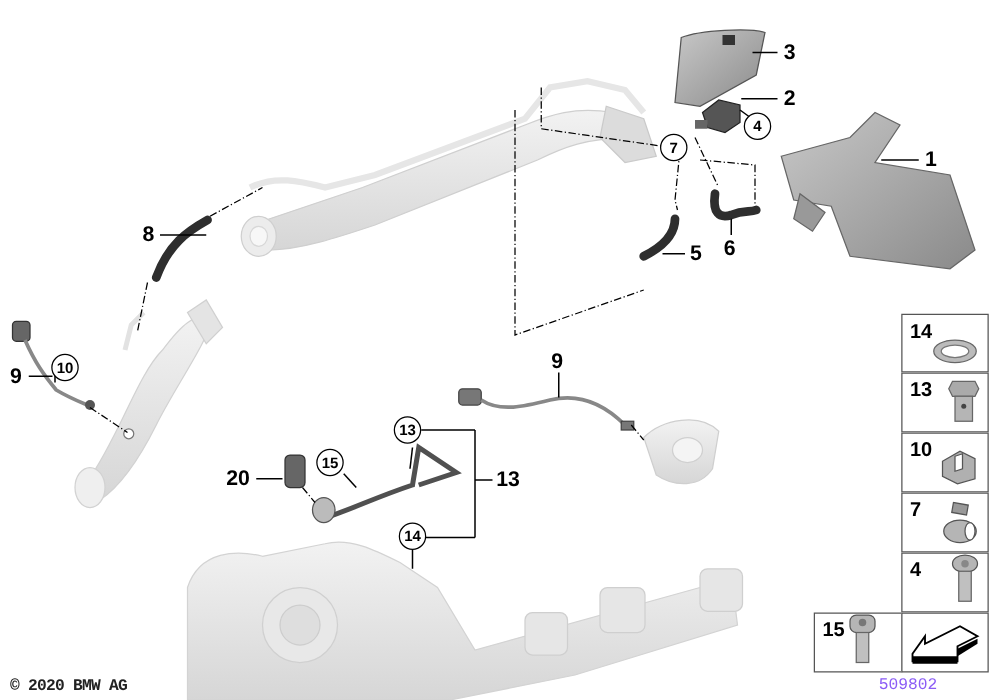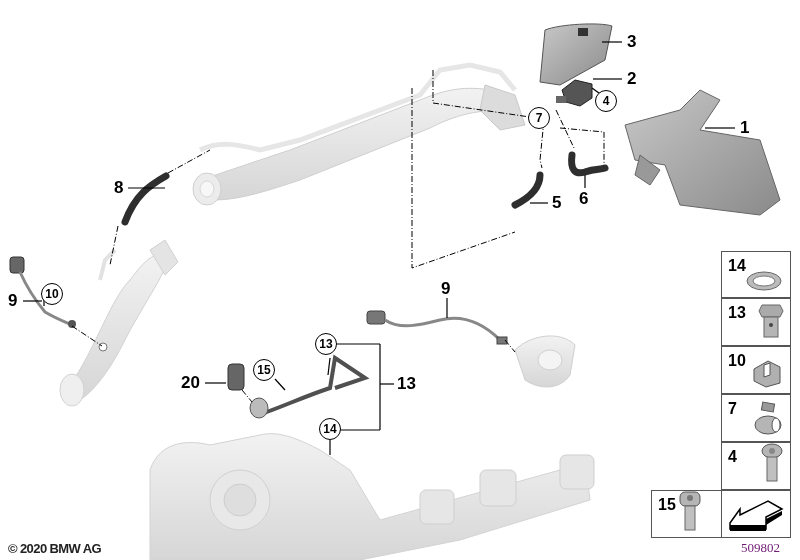--- a/index.html
+++ b/index.html
@@ -10,23 +10,23 @@
              line-height: 1; font-family: "Liberation Sans", sans-serif; }
   .circled { position: absolute; width: 22px; height: 22px; border: 1.6px solid #000;
              border-radius: 50%; background: #fff; font-weight: bold; font-size: 12px;
              display: flex; align-items: center; justify-content: center; box-sizing: border-box;
              font-family: "Liberation Sans", sans-serif; }
   .legend-cell { position: absolute; border: 1px solid #555; background: #fff; box-sizing: border-box; }
   .legend-num { position: absolute; left: 6px; top: 5px; font-weight: bold; font-size: 16px;
                 font-family: "Liberation Sans", sans-serif; }
   .legend-icon { position: absolute; right: 6px; bottom: 4px; }
   .copyright { position: absolute; left: 8px; top: 541px; font-size: 13px; font-weight: bold;
-               letter-spacing: -0.6px; color: #222; font-family: Liberation Sans, sans-serif; }
-  .diagram-id { position: absolute; left: 741px; top: 540px; font-size: 13px; color: #701a75;
-                font-family: Liberation Serif, serif; }
+               letter-spacing: -0.6px; color: #222; font-family: Liberation Mono, monospace; }
+  .diagram-id { position: absolute; left: 703px; top: 540px; font-size: 13px; color: #8b5cf6;
+                font-family: Liberation Mono, monospace; }
 </style>
 </head>
 <body>
 
 <div id="stage">
 
   <svg width="800" height="560" style="position:absolute;left:0;top:0">
     <defs>
       <linearGradient id="gLight" x1="0" y1="0" x2="0" y2="1">
         <stop offset="0" stop-color="#f2f2f2"></stop>

